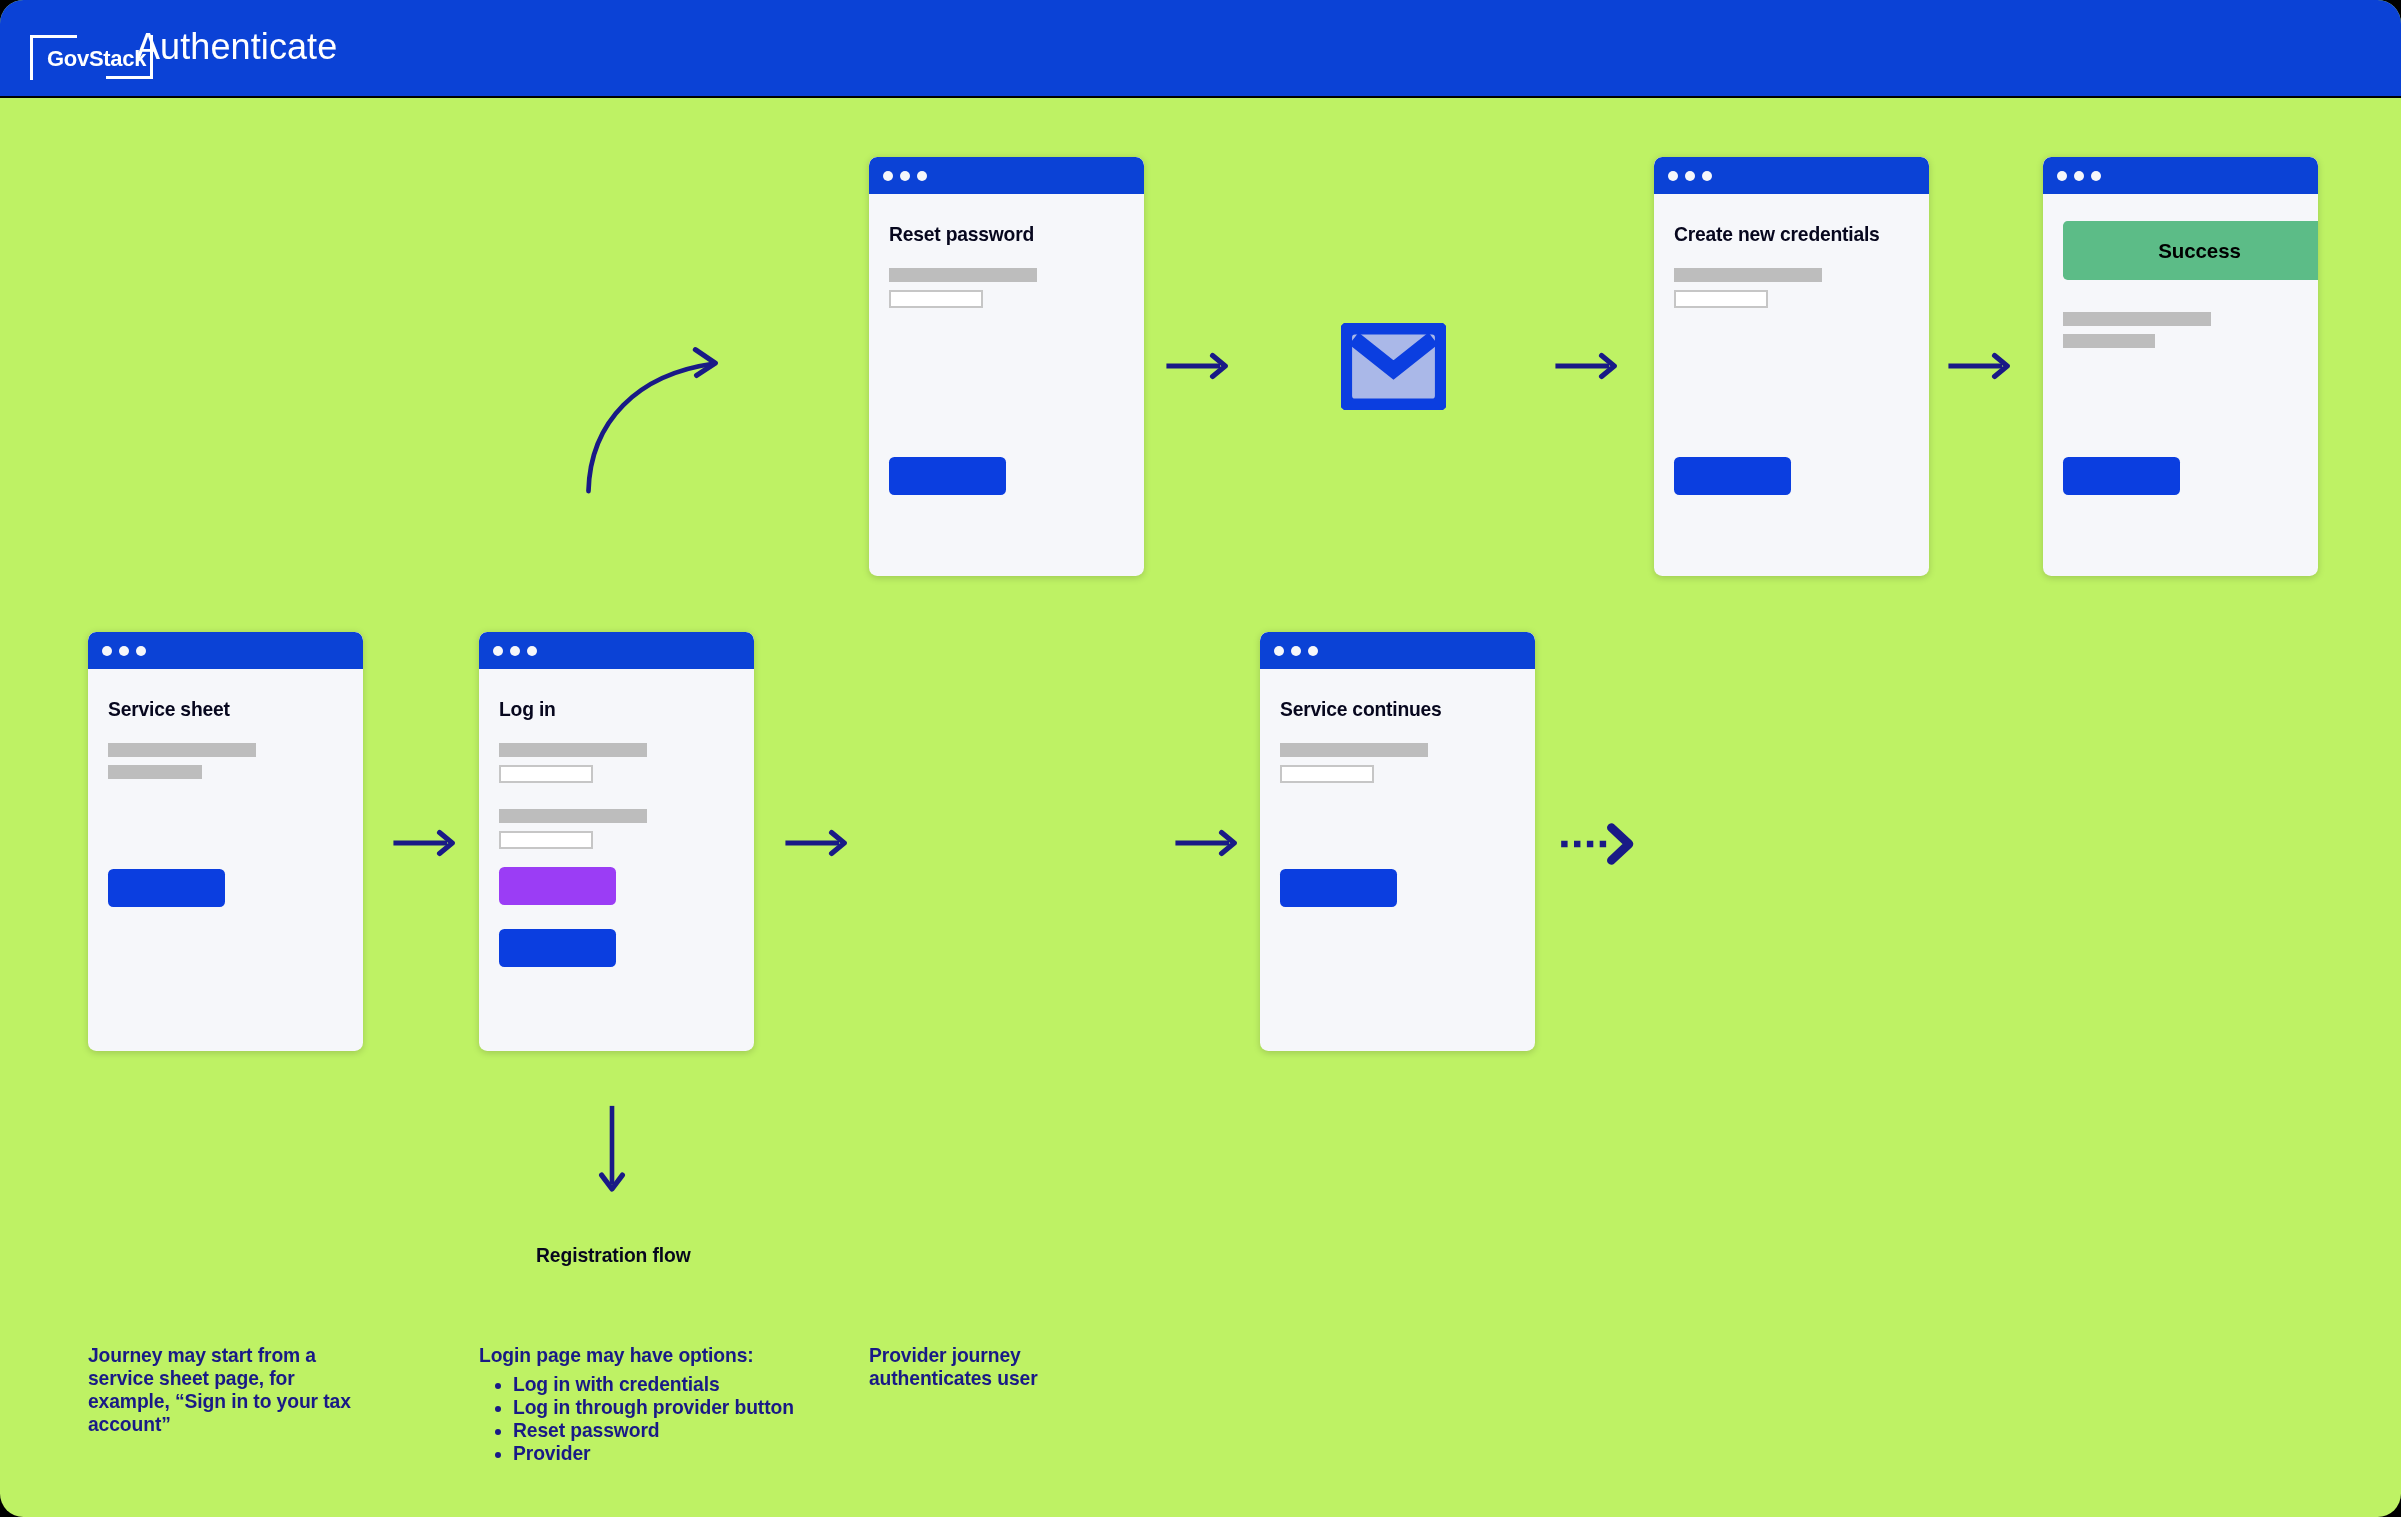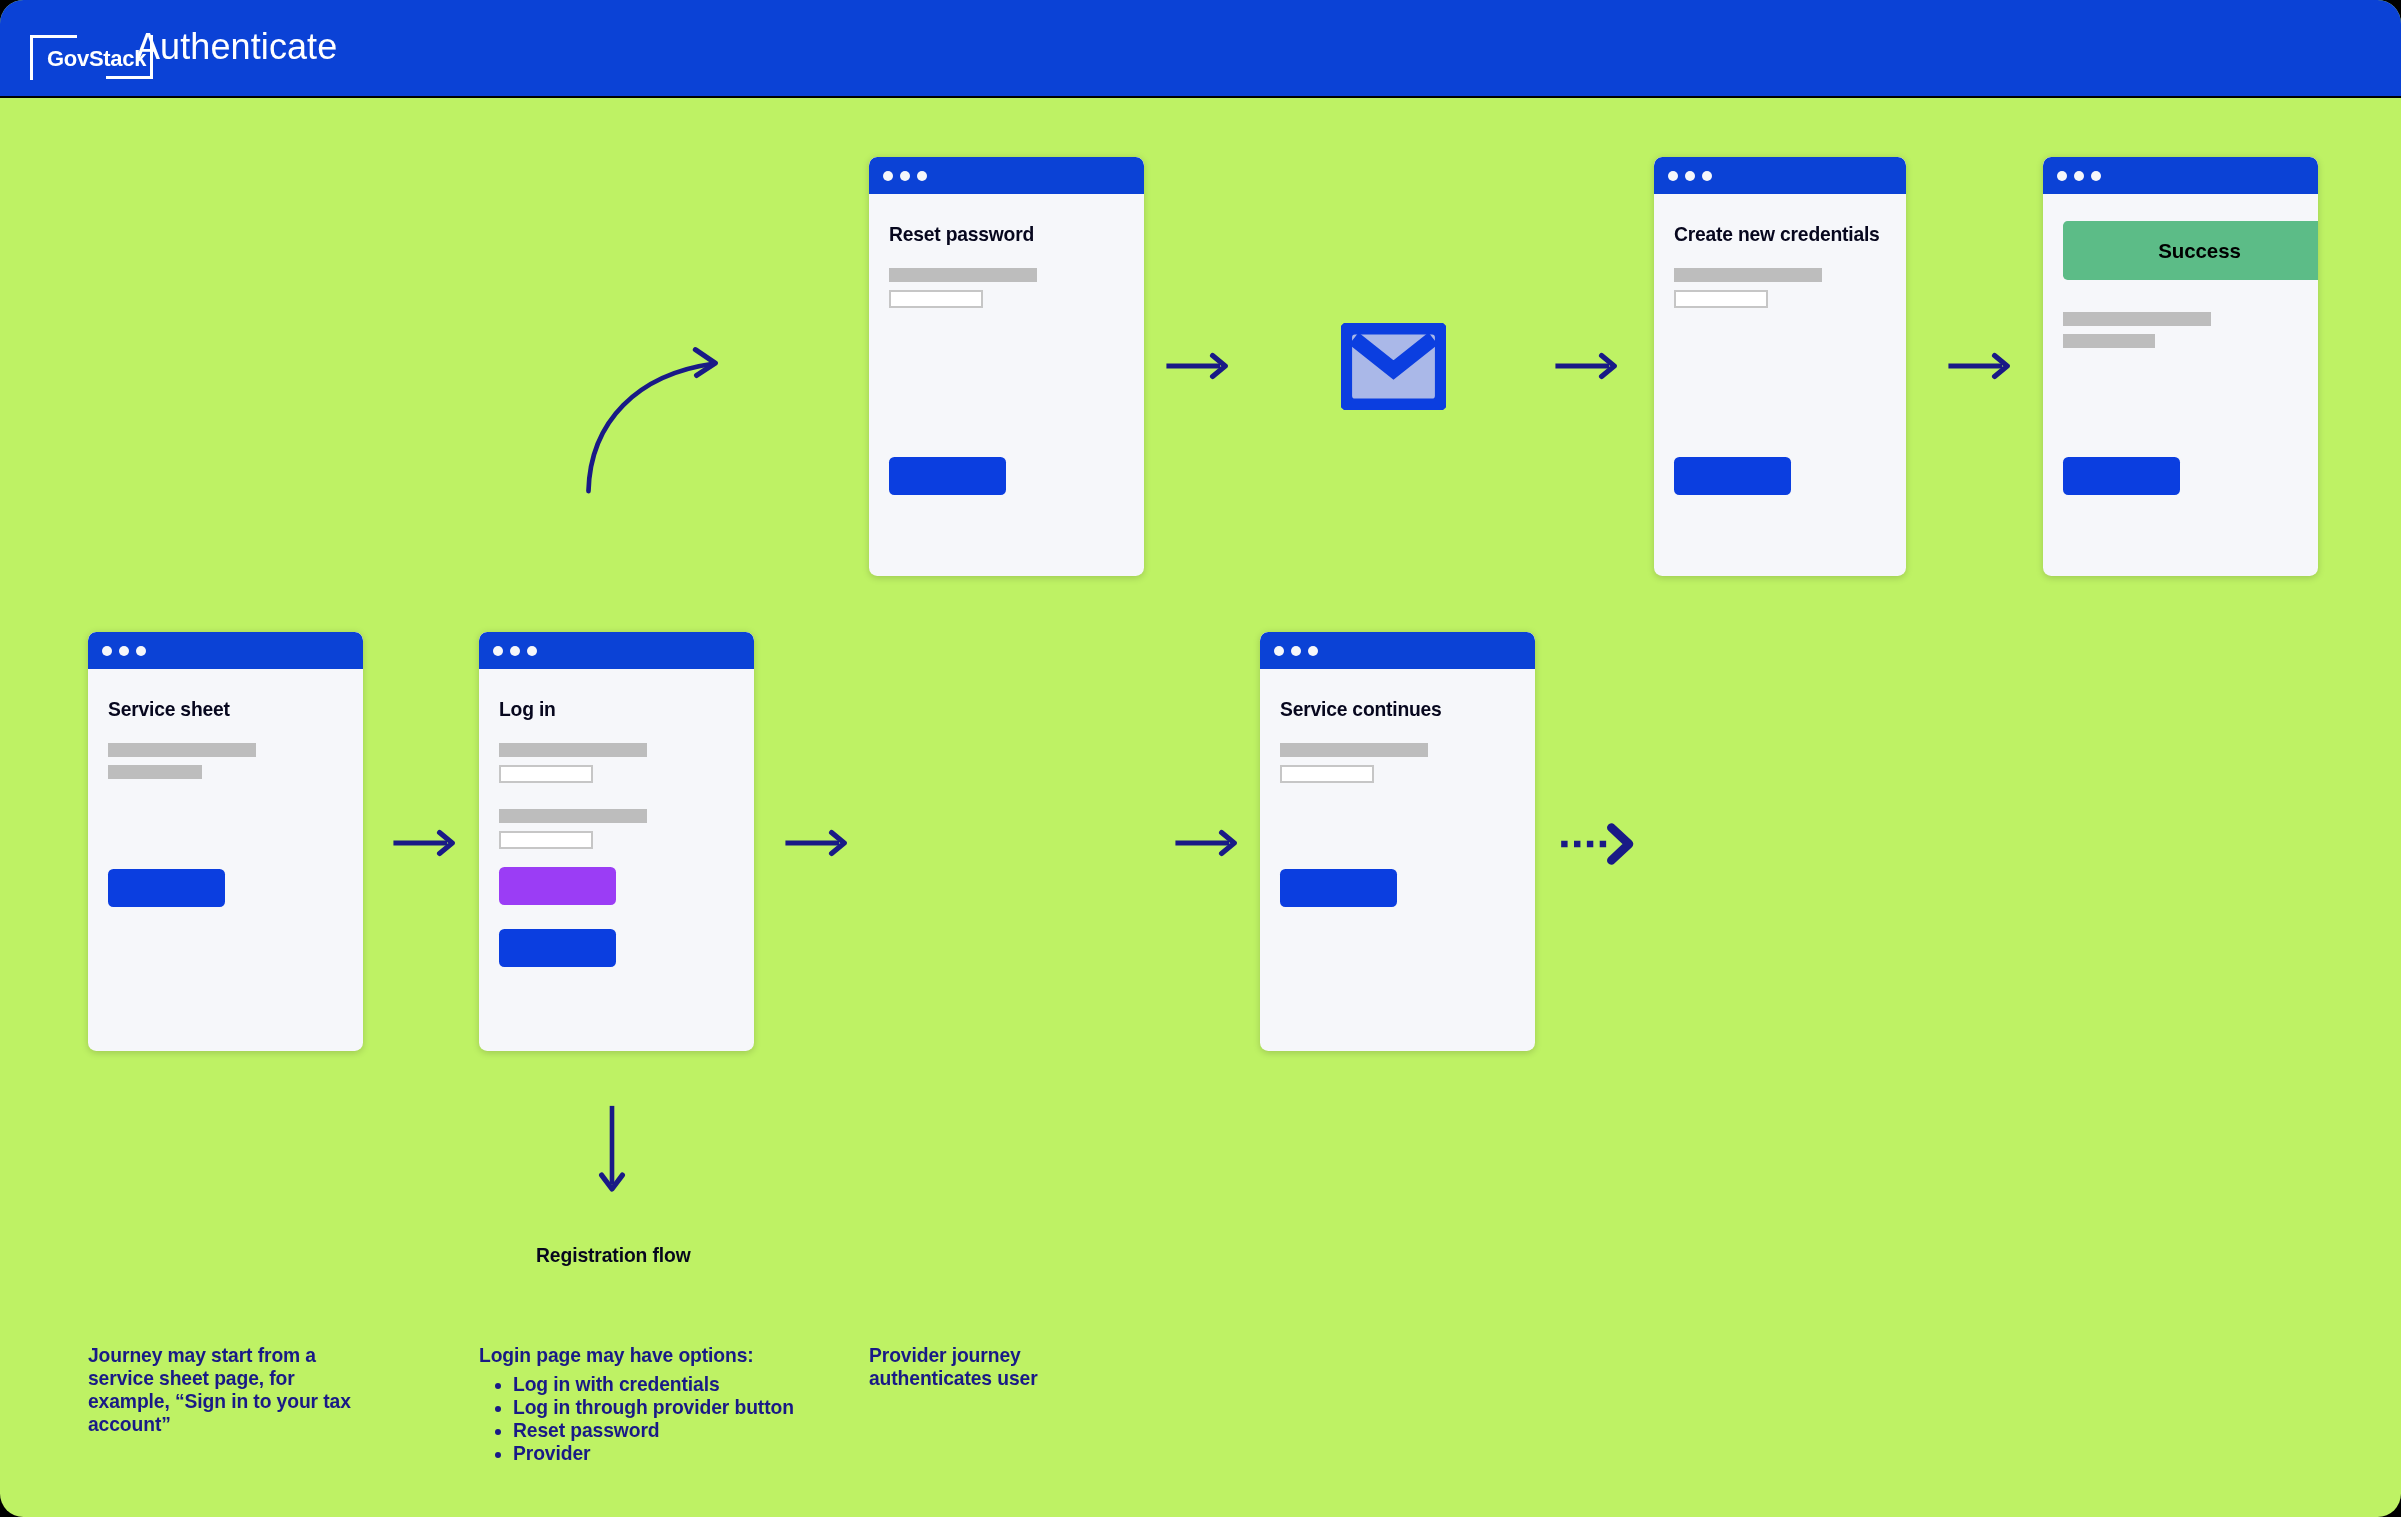--- a/index.html
+++ b/index.html
@@ -215,21 +215,21 @@
         <span class="dot"></span>
         <span class="dot"></span>
       </div>
     </div>
     <div class="card-title" style="top:66px;">Reset password</div>
     <div class="gray-bar" style="left:20px;top:111px;width:148px;"></div>
     <div class="input-outline" style="left:20px;top:133px;width:94px;"></div>
     <div class="btn" style="left:20px;top:300px;width:117px;"></div>
   </div>
 
-  <div class="card" style="left:1654px;top:157px;width:252px;height:419px;">
+  <div class="card" style="left:1654px;top:157px;width:275px;height:419px;">
     <div class="card-titlebar">
       <div class="dots">
         <span class="dot"></span>
         <span class="dot"></span>
         <span class="dot"></span>
       </div>
     </div>
     <div class="card-title" style="top:66px;">Create new credentials</div>
     <div class="gray-bar" style="left:20px;top:111px;width:148px;"></div>
     <div class="input-outline" style="left:20px;top:133px;width:94px;"></div>

